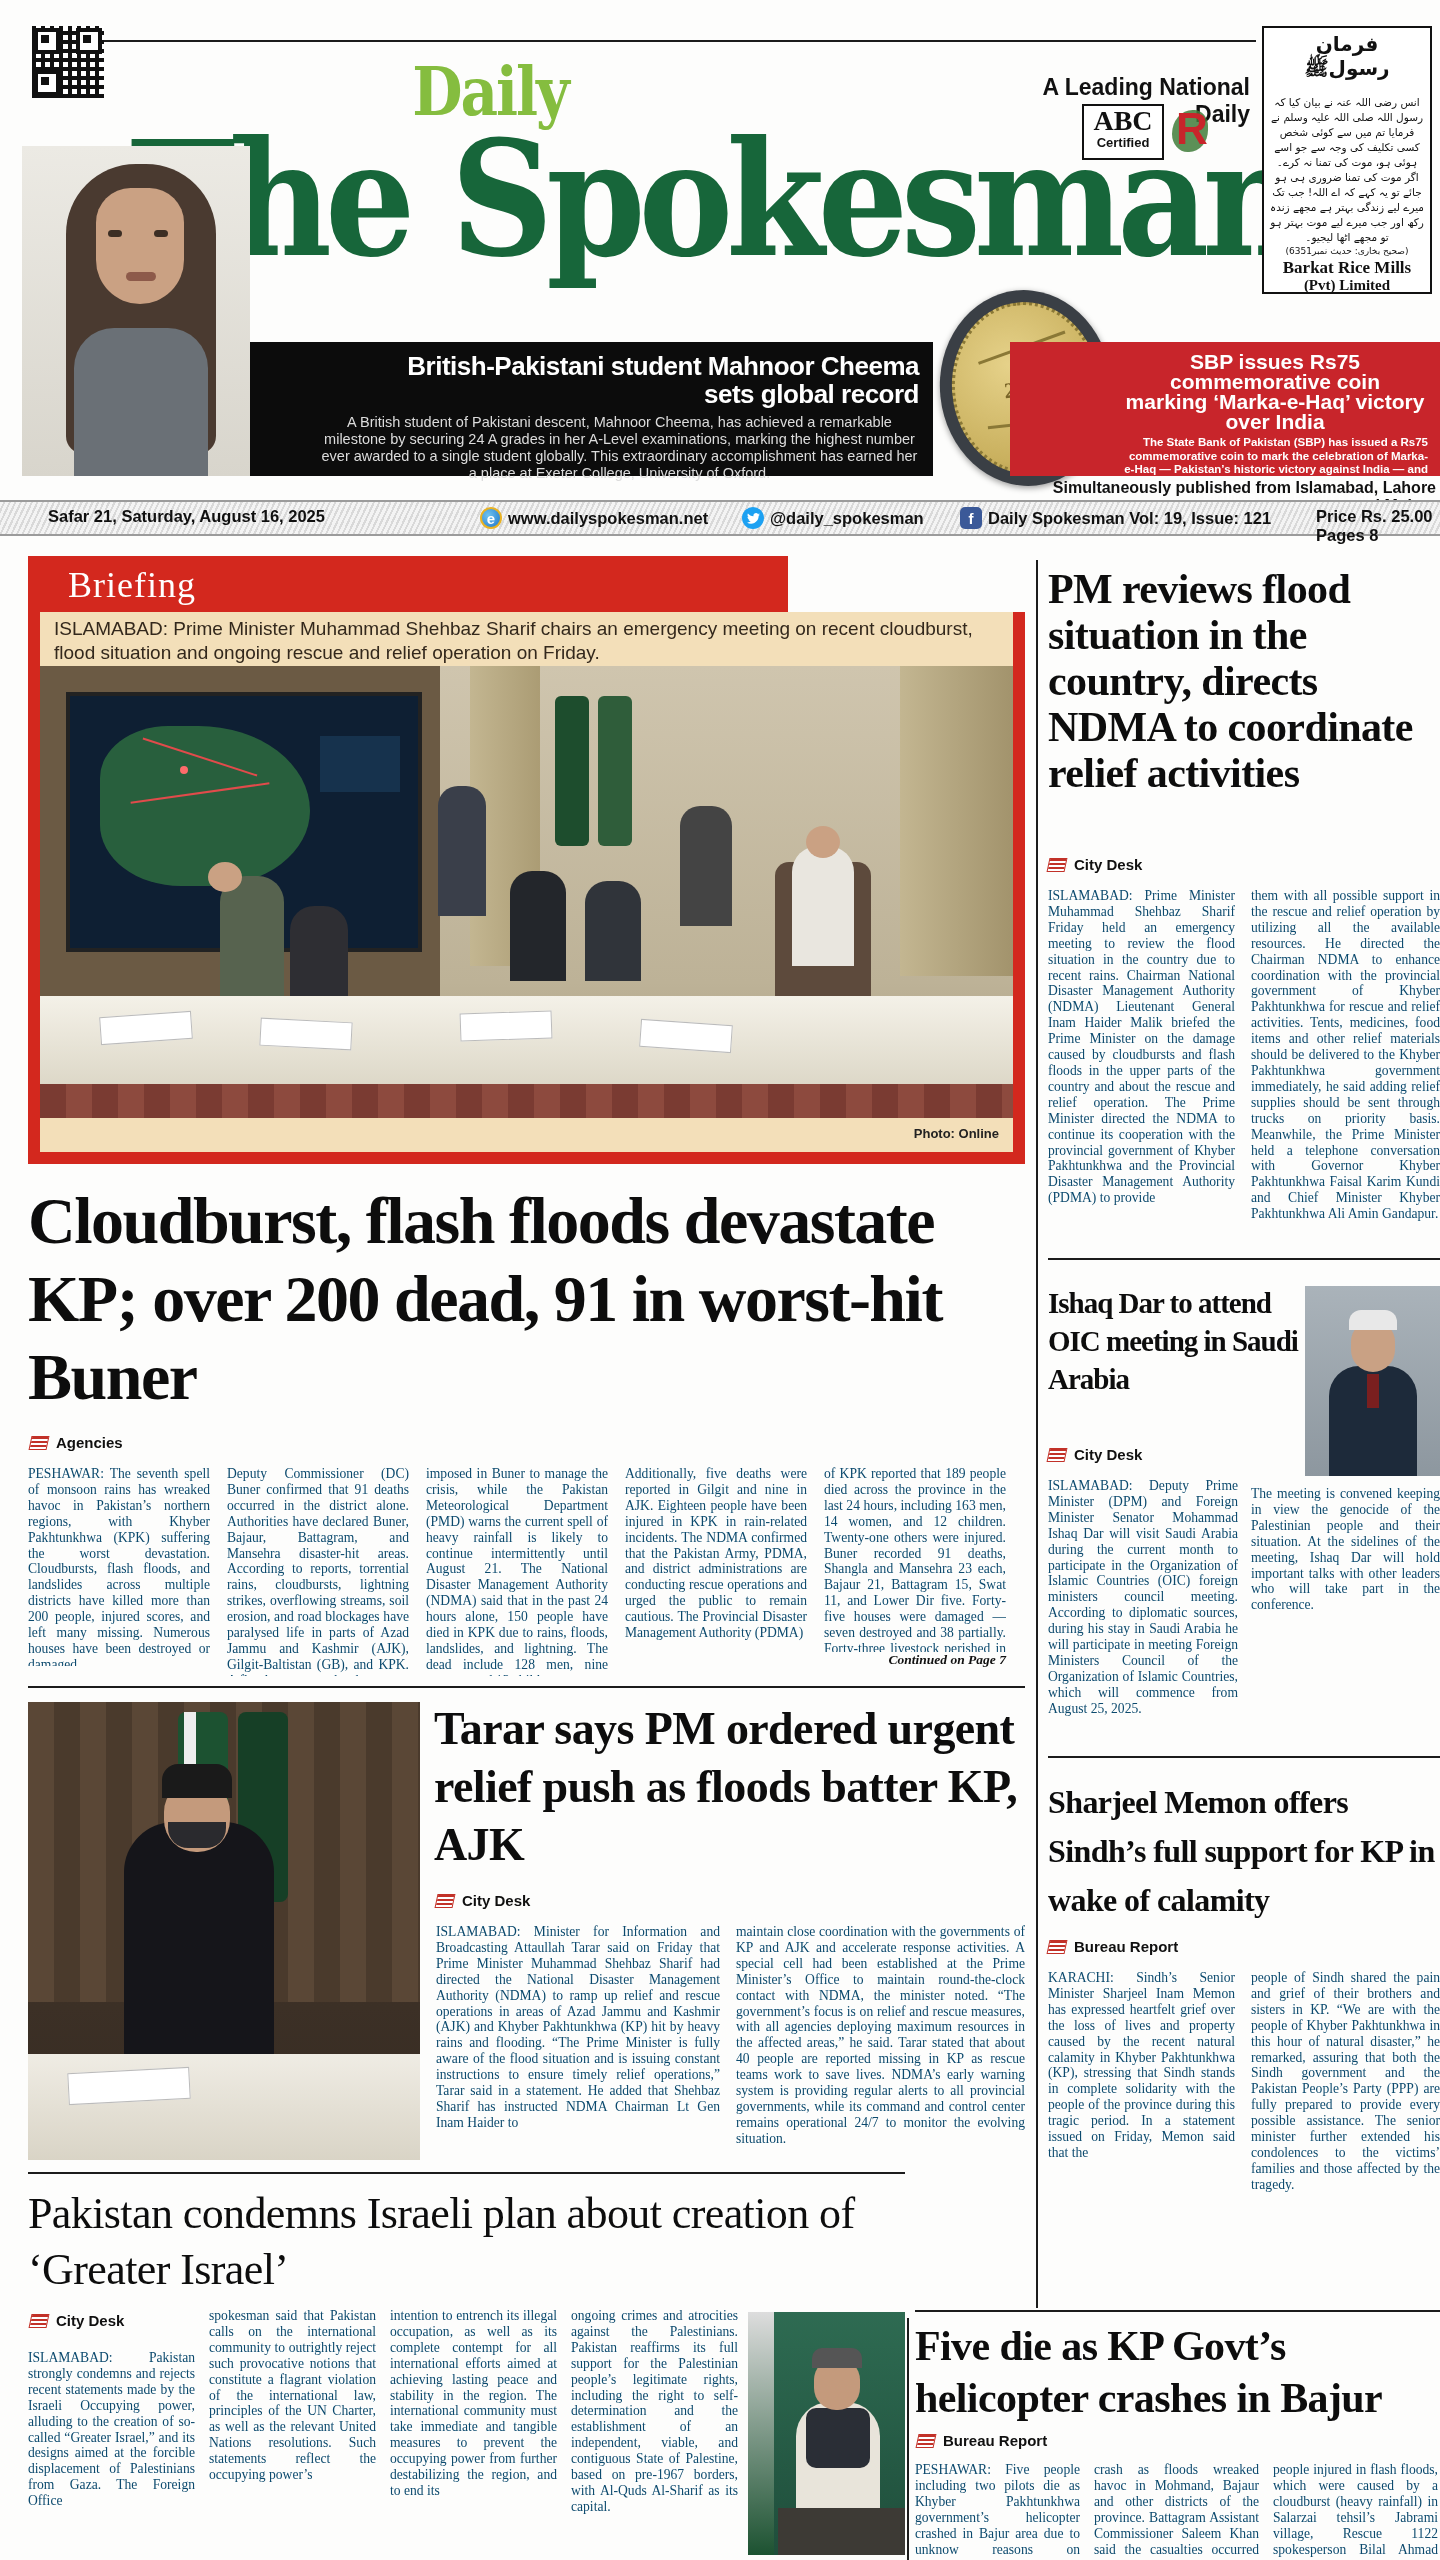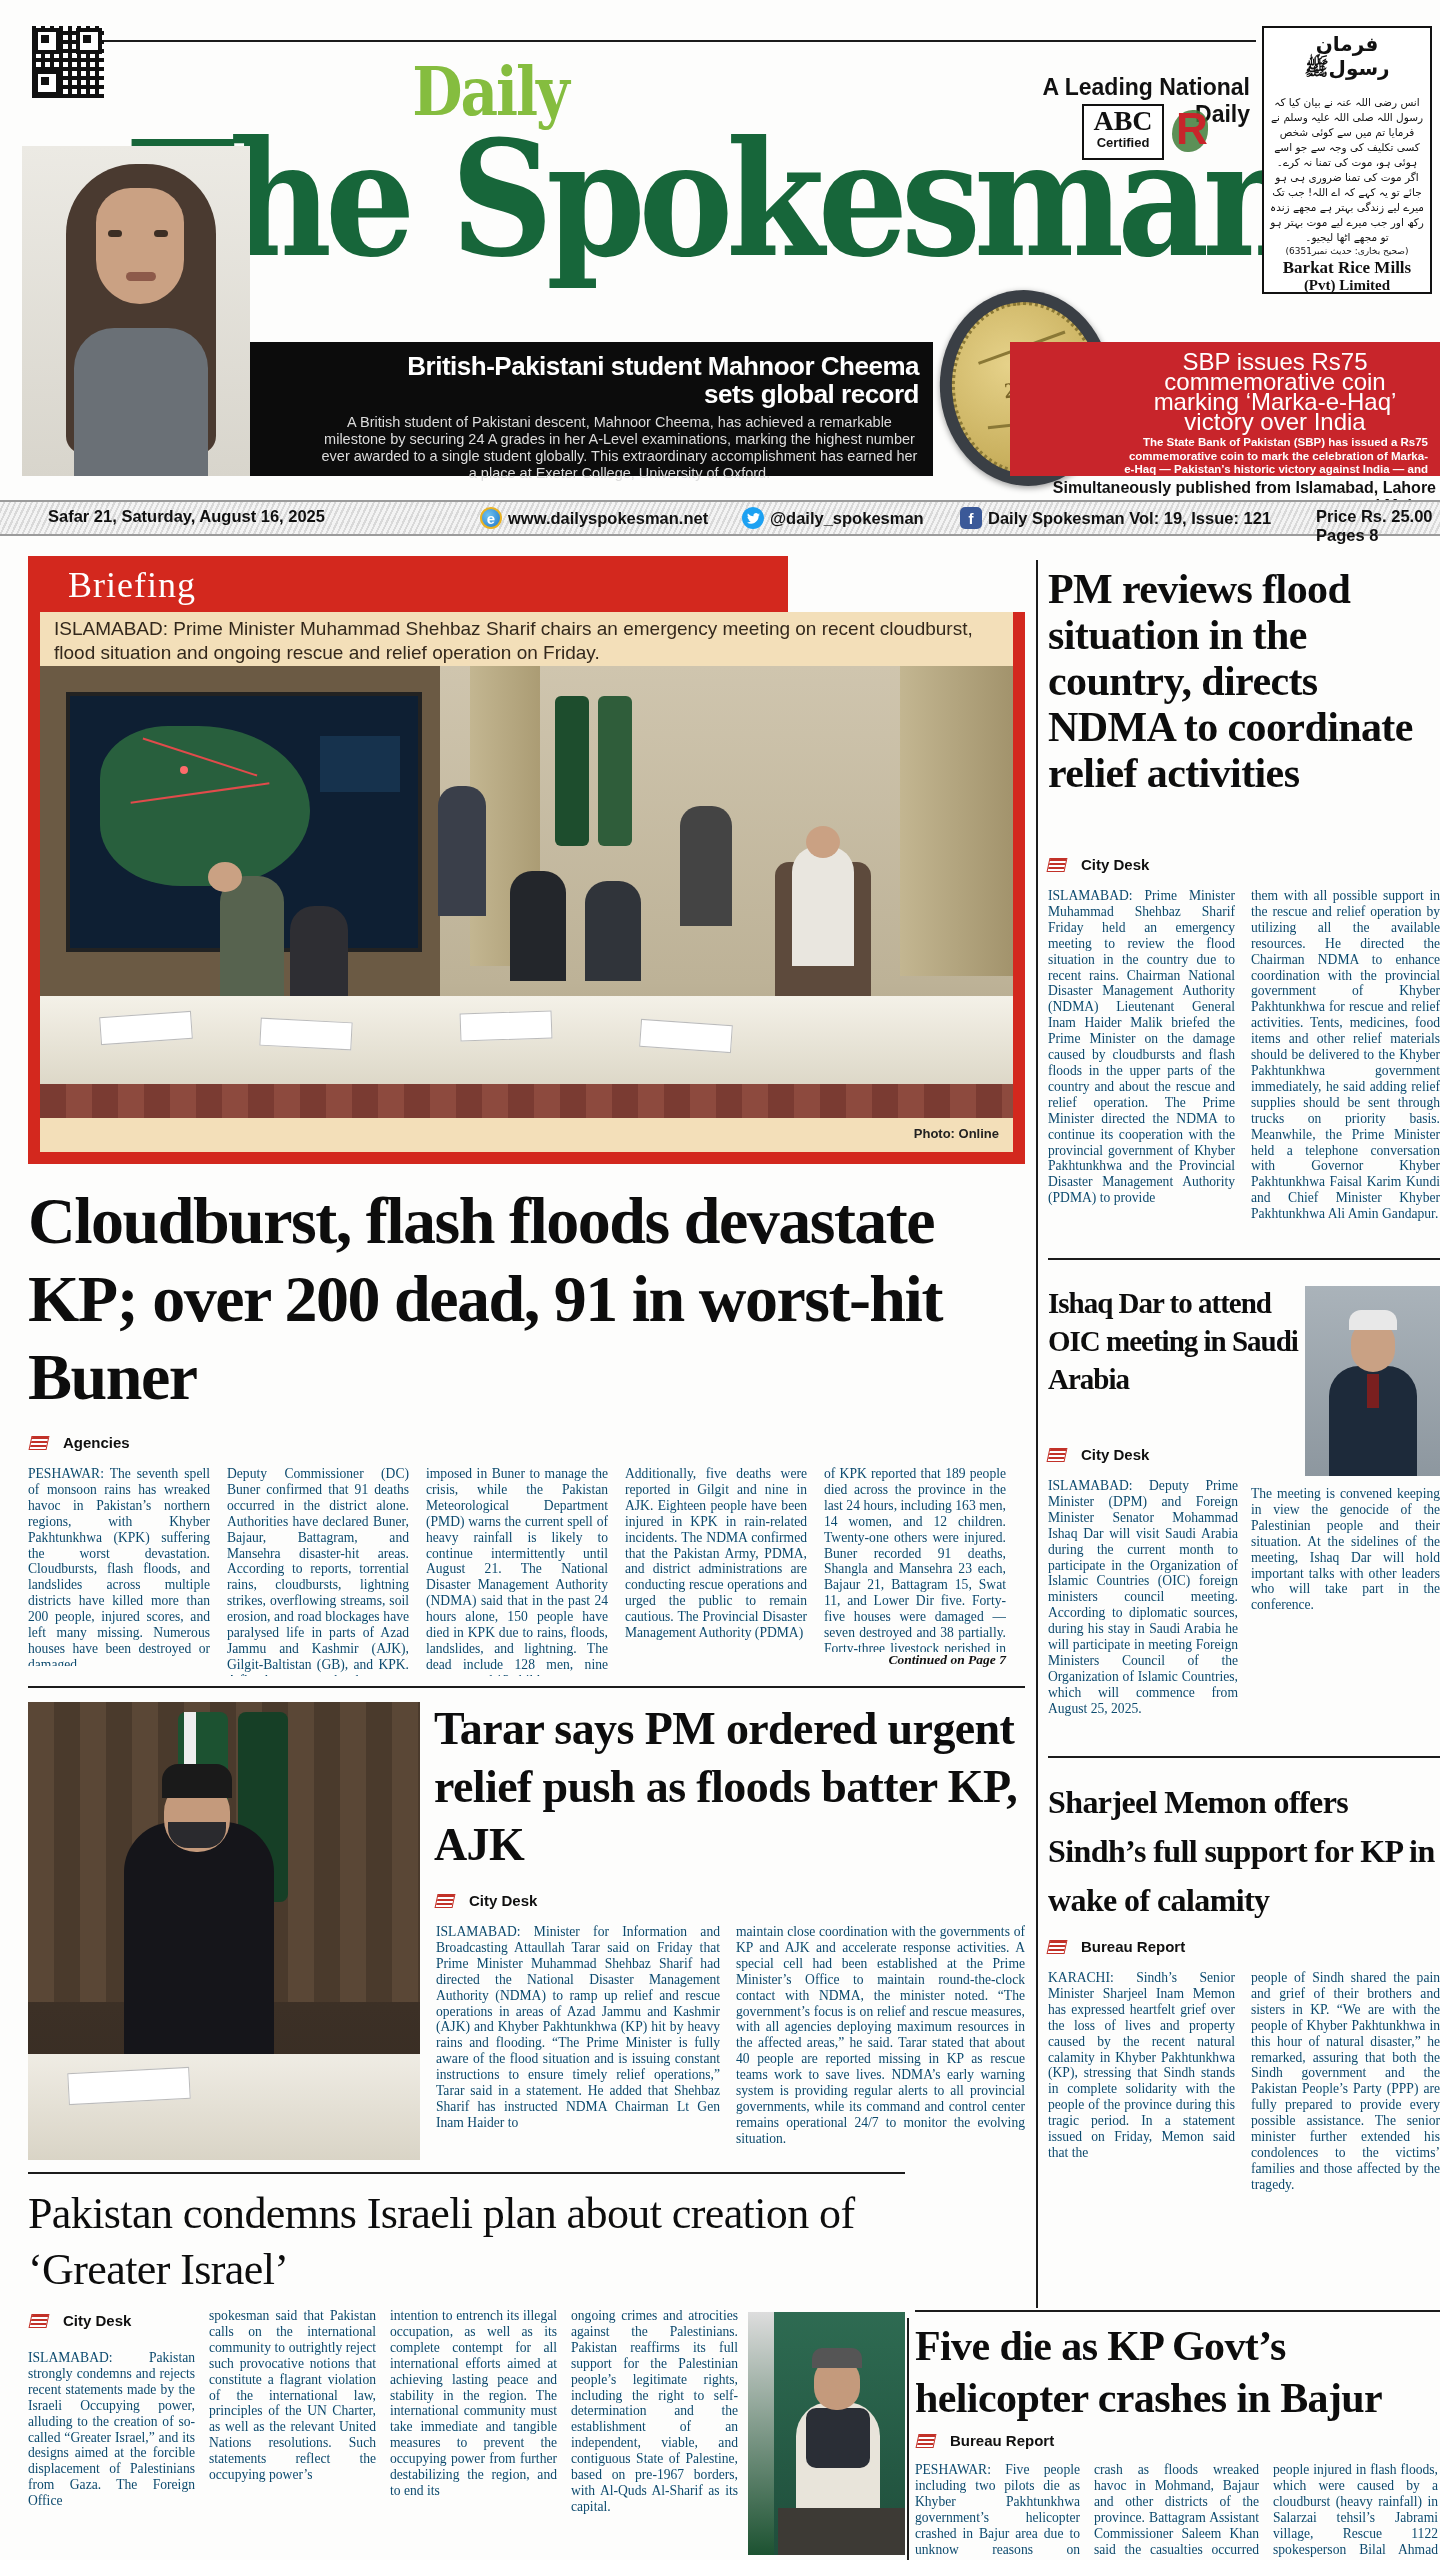--- a/index.html
+++ b/index.html
@@ -2,21 +2,21 @@
 <html><head>
 <meta charset="utf-8">
 <style>
   html,body{margin:0;padding:0;background:#777;}
   .page{position:relative;width:1440px;height:2560px;background:#fdfdfc;margin:0 auto;overflow:hidden;
         font-family:"Liberation Serif",serif;color:#111;}
   .abs{position:absolute;}
   .rule{background:#1c1c1c;}
   .hl{font-family:"Liberation Serif",serif;font-weight:bold;color:#0d0d0d;letter-spacing:-0.6px;}
   .body-txt{font-size:13.6px;line-height:15.9px;text-align:justify;color:#0c4a6e;overflow:hidden;}
-  .byline{display:flex;align-items:center;gap:15px;font-family:"Liberation Sans",sans-serif;
+  .byline{display:flex;align-items:center;gap:8px;font-family:"Liberation Sans",sans-serif;
           font-weight:bold;font-size:15px;color:#101010;}
   .b-ic{width:16px;height:12px;border:1.5px solid #c23128;flex:0 0 auto;
         background:repeating-linear-gradient(180deg,#c23128 0 2px,#fff 2px 4px);transform:skewX(-12deg);}
   .sans{font-family:"Liberation Sans",sans-serif;}
   
   .daily{font-size:58px;font-weight:bold;color:#85bd3f;text-align:center;font-family:"DejaVu Serif",serif;
          transform:scaleY(1.15);letter-spacing:-2px;}
   .title{font-size:142px;font-weight:bold;color:#17663a;text-align:center;font-family:"DejaVu Serif",serif;
          letter-spacing:-7px;transform:scaleY(1.12);white-space:nowrap;}
   .qr{background:
@@ -105,21 +105,21 @@
   </div>
 
   <div class="abs" style="left:940px;top:290px;width:172px;height:196px;transform:rotate(-6deg);border-radius:50%;background:#3a3f45;box-shadow:0 2px 6px rgba(0,0,0,.4);">
     <div class="shape" style="left:12px;top:12px;right:12px;bottom:12px;border-radius:50%;background:radial-gradient(circle at 40% 35%,#e6d28a,#c9b05e 70%,#a98f42);border:3px dotted #8a7836;"></div>
     <div class="shape" style="left:0;right:0;top:86px;text-align:center;font-weight:bold;color:#7a6528;font-size:22px;">2025</div>
     <div class="shape" style="left:40px;top:56px;width:92px;height:3px;background:#8a7836;transform:rotate(-14deg);"></div>
     <div class="shape" style="left:44px;top:132px;width:84px;height:3px;background:#8a7836;"></div>
   </div>
 
   <div class="abs redbanner" style="left:1010px;top:342px;width:430px;height:134px;padding:10px 12px 0 112px;box-sizing:border-box;">
-    <div class="sans" style="font-weight:normal;font-size:24px;line-height:20px;text-align:center;">
+    <div class="sans" style="font-weight:bold;font-size:21px;line-height:20px;text-align:center;">
       <span>SBP issues Rs75 commemorative coin</span><br>
       <span>marking ‘Marka-e-Haq’ victory over India</span>
     </div>
     <div class="sans" style="font-weight:bold;font-size:11.5px;line-height:13.5px;text-align:right;margin-top:4px;">The State Bank of Pakistan (SBP) has issued a Rs75 commemorative coin to mark the celebration of Marka-e-Haq — Pakistan’s historic victory against India — and Independence Day, paying tribute to the bravery and sacrifices of the country’s Armed Forces.</div>
   </div>
 
   <div class="abs sans" style="left:1040px;top:479px;width:396px;font-weight:bold;font-size:16px;text-align:right;">Simultaneously published from Islamabad, Lahore and Multan</div>
 
   <div class="abs dateline" style="left:0;top:500px;width:1440px;height:32px;">
     <div class="dl-item" style="left:48px;">Safar 21, Saturday, August 16, 2025</div>

